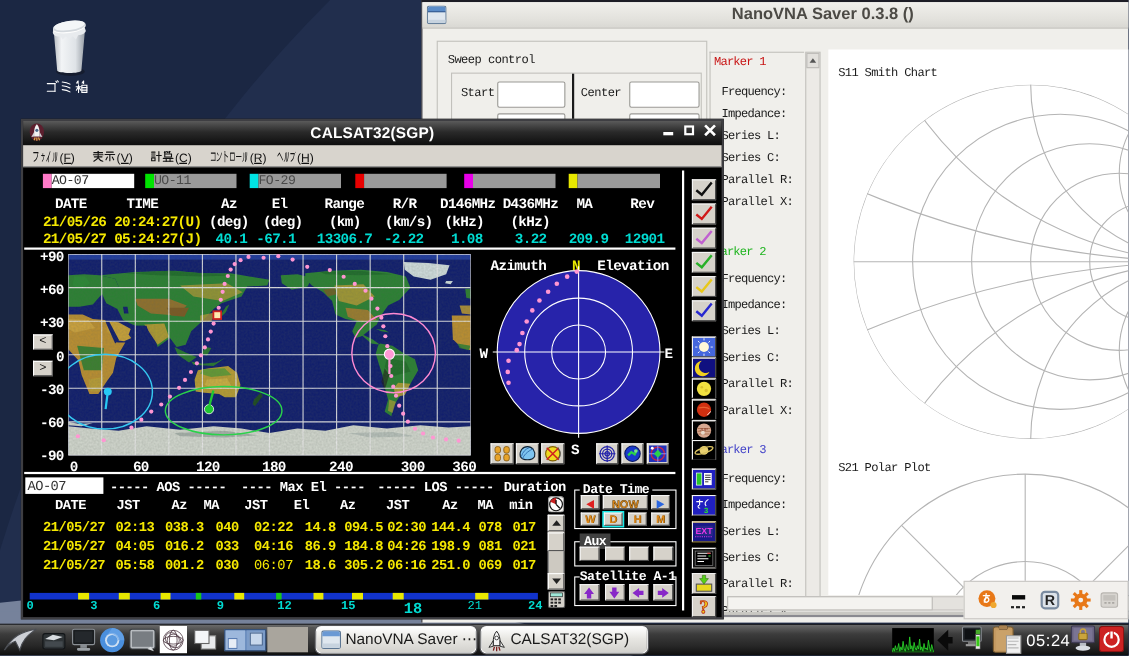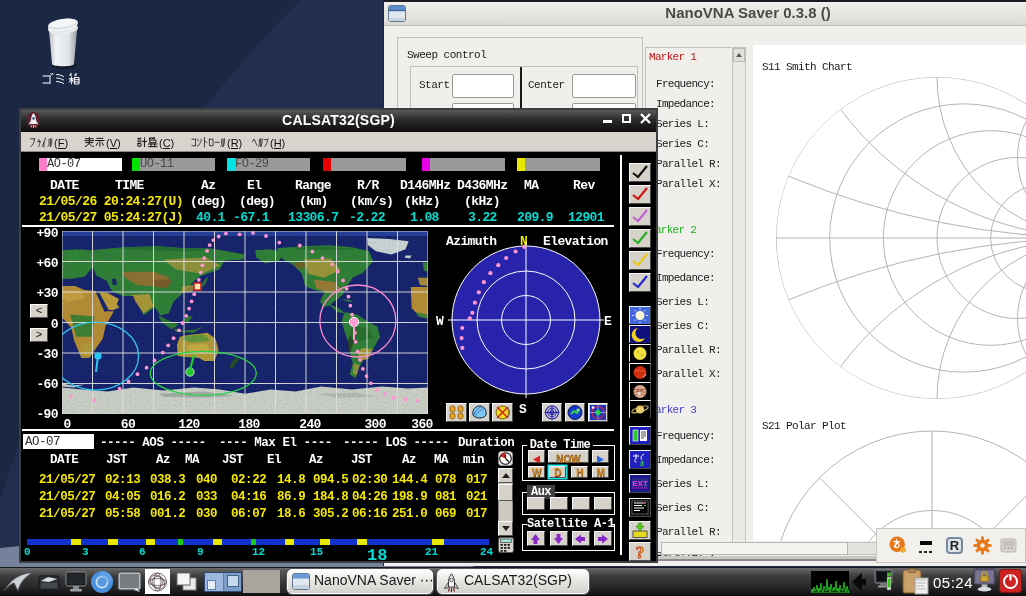--- a/index.html
+++ b/index.html
@@ -564,21 +564,21 @@
 <div class="a mono" style="left:277px;top:490px;font-size:12.5px;letter-spacing:-0.45px;color:#f5e800;font-weight:bold;white-space:pre">86.9</div>
 <div class="a mono" style="left:313px;top:490px;font-size:12.5px;letter-spacing:-0.45px;color:#f5e800;font-weight:bold;white-space:pre">184.8</div>
 <div class="a mono" style="left:352px;top:490px;font-size:12.5px;letter-spacing:-0.45px;color:#f5e800;font-weight:bold;white-space:pre">04:26</div>
 <div class="a mono" style="left:392px;top:490px;font-size:12.5px;letter-spacing:-0.45px;color:#f5e800;font-weight:bold;white-space:pre">198.9</div>
 <div class="a mono" style="left:435px;top:490px;font-size:12.5px;letter-spacing:-0.45px;color:#f5e800;font-weight:bold;white-space:pre">081</div>
 <div class="a mono" style="left:466px;top:490px;font-size:12.5px;letter-spacing:-0.45px;color:#f5e800;font-weight:bold;white-space:pre">021</div>
 <div class="a mono" style="left:39px;top:507px;font-size:12.5px;letter-spacing:-0.45px;color:#f5e800;font-weight:bold;white-space:pre">21/05/27</div>
 <div class="a mono" style="left:105px;top:507px;font-size:12.5px;letter-spacing:-0.45px;color:#f5e800;font-weight:bold;white-space:pre">05:58</div>
 <div class="a mono" style="left:150px;top:507px;font-size:12.5px;letter-spacing:-0.45px;color:#f5e800;font-weight:bold;white-space:pre">001.2</div>
 <div class="a mono" style="left:196px;top:507px;font-size:12.5px;letter-spacing:-0.45px;color:#f5e800;font-weight:bold;white-space:pre">030</div>
-<div class="a mono" style="left:231px;top:507px;font-size:12.5px;letter-spacing:-0.45px;color:#f5e800;font-weight:bold;white-space:pre">06:07</div>
+<div class="a mono" style="left:231px;top:507px;font-size:12.5px;letter-spacing:-0.45px;color:#f5e800;font-weight:normal;white-space:pre">06:07</div>
 <div class="a mono" style="left:277px;top:507px;font-size:12.5px;letter-spacing:-0.45px;color:#f5e800;font-weight:bold;white-space:pre">18.6</div>
 <div class="a mono" style="left:313px;top:507px;font-size:12.5px;letter-spacing:-0.45px;color:#f5e800;font-weight:bold;white-space:pre">305.2</div>
 <div class="a mono" style="left:352px;top:507px;font-size:12.5px;letter-spacing:-0.45px;color:#f5e800;font-weight:bold;white-space:pre">06:16</div>
 <div class="a mono" style="left:392px;top:507px;font-size:12.5px;letter-spacing:-0.45px;color:#f5e800;font-weight:bold;white-space:pre">251.0</div>
 <div class="a mono" style="left:435px;top:507px;font-size:12.5px;letter-spacing:-0.45px;color:#f5e800;font-weight:bold;white-space:pre">069</div>
 <div class="a mono" style="left:466px;top:507px;font-size:12.5px;letter-spacing:-0.45px;color:#f5e800;font-weight:bold;white-space:pre">017</div>
 <svg class="a" style="left:498px;top:451px" width="15" height="15" viewBox="0 0 15 15">
     <rect x="0.5" y="0.5" width="14" height="14" rx="3" fill="#f6f4f0" stroke="#999"></rect>
     <circle cx="7.5" cy="7.5" r="5.8" fill="#fff" stroke="#111" stroke-width="1.1"></circle>
     <path d="M7.5,7.5 L7.5,1.7 A5.8,5.8 0 0 0 2.2,5.2 Z" fill="#cc2222"></path>
@@ -615,22 +615,22 @@
 <div class="a" style="left:357px;top:539px;width:10px;height:6px;background:#e8e800"></div>
 <div class="a" style="left:432px;top:539px;width:12px;height:6px;background:#e8e800"></div>
 <div class="a" style="left:178px;top:539px;width:5px;height:6px;background:#19c819"></div>
 <div class="a" style="left:251px;top:539px;width:5px;height:6px;background:#19c819"></div>
 <div class="a mono" style="left:24px;top:546px;font-size:11px;color:#00dcd2;font-weight:bold">0</div>
 <div class="a mono" style="left:82px;top:546px;font-size:11px;color:#00dcd2;font-weight:bold">3</div>
 <div class="a mono" style="left:139px;top:546px;font-size:11px;color:#00dcd2;font-weight:bold">6</div>
 <div class="a mono" style="left:197px;top:546px;font-size:11px;color:#00dcd2;font-weight:bold">9</div>
 <div class="a mono" style="left:252px;top:546px;font-size:11px;color:#00dcd2;font-weight:bold">12</div>
 <div class="a mono" style="left:310px;top:546px;font-size:11px;color:#00dcd2;font-weight:bold">15</div>
-<div class="a mono" style="left:367px;top:546px;font-size:17px;color:#00dcd2;font-weight:bold">18</div>
-<div class="a mono" style="left:425px;top:546px;font-size:11px;color:#00dcd2;font-weight:bold">21</div>
+<div class="a mono" style="left:367px;top:546px;font-size:14px;color:#00dcd2;font-weight:bold">18</div>
+<div class="a mono" style="left:425px;top:546px;font-size:11px;color:#00dcd2;font-weight:normal">21</div>
 <div class="a mono" style="left:480px;top:546px;font-size:11px;color:#00dcd2;font-weight:bold">24</div>
 <div class="a" style="left:522px;top:445px;width:93px;height:36px;border:1.5px solid #fff"></div>
 <div class="a mono" style="left:527px;top:438px;width:66px;background:#000;font-size:12px;letter-spacing:-0.5px;color:#fff;font-weight:bold;text-align:center;white-space:nowrap">Date Time</div>
 <div class="a" style="left:528px;top:450px;width:17px;height:13px;background:#d6d2ca;border:1px solid #f5f5f5;border-right-color:#4a4a4a;border-bottom-color:#4a4a4a"><svg width="15" height="11" viewBox="0 0 15 11">
       <path d="M11,1.5 L4,5.5 L11,9.5Z" fill="#e02020"></path>
     </svg></div>
 <div class="a" style="left:548px;top:450px;width:41px;height:13px;background:#d6d2ca;border:1px solid #f5f5f5;border-right-color:#4a4a4a;border-bottom-color:#4a4a4a"><svg width="39" height="11" viewBox="0 0 39 11">
       <text x="19.5" y="9" text-anchor="middle" font-family="Liberation Sans" font-weight="bold" font-size="10" fill="#e08818" stroke="#5a3a00" stroke-width="0.4">NOW</text>
     </svg></div>
 <div class="a" style="left:592px;top:450px;width:17px;height:13px;background:#d6d2ca;border:1px solid #f5f5f5;border-right-color:#4a4a4a;border-bottom-color:#4a4a4a"><svg width="15" height="11" viewBox="0 0 15 11">

